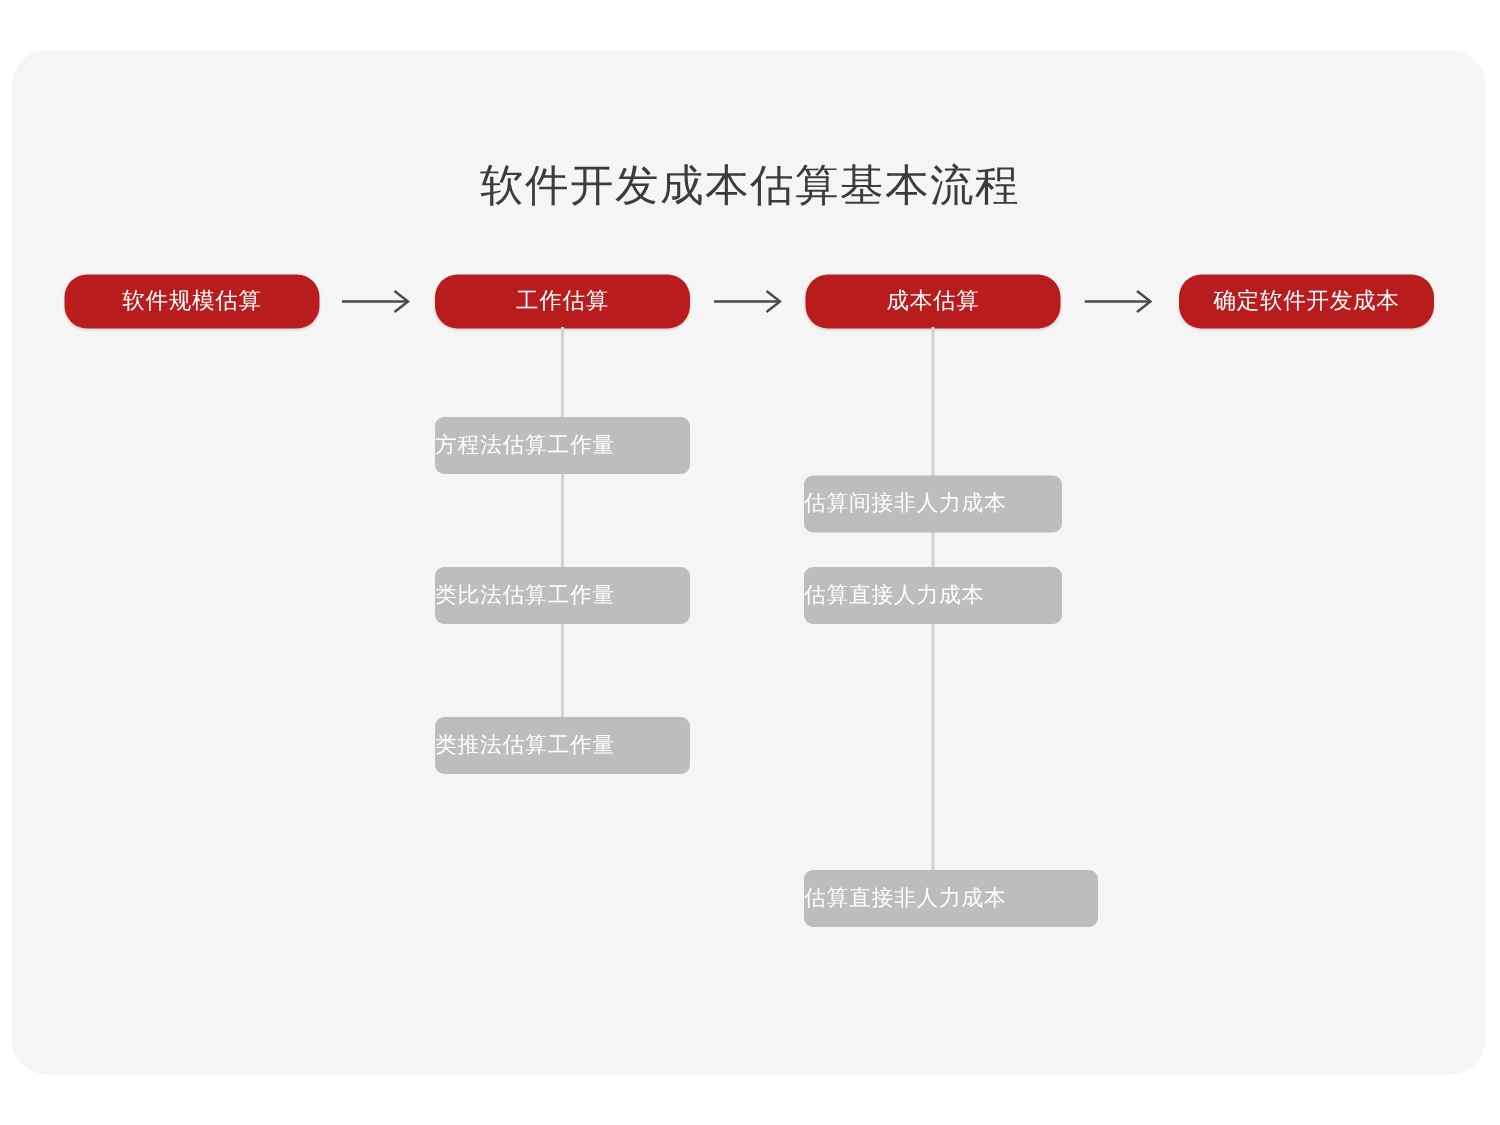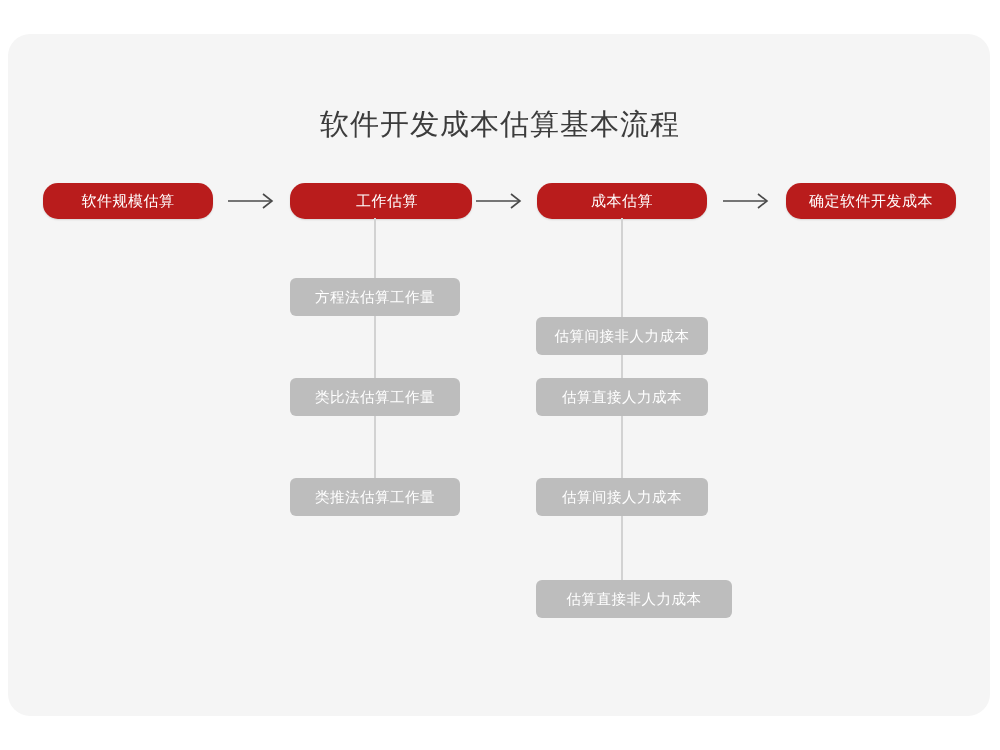--- a/index.html
+++ b/index.html
@@ -62,21 +62,20 @@
 
   
   .sub-box {
     position: absolute;
     height: 38px;
     background: #bdbdbd;
     border-radius: 6px;
     color: #ffffff;
     font-size: 14.5px;
     line-height: 38px;
-    text-align: center;
     letter-spacing: 0.5px;
     white-space: nowrap;
     z-index: 2;
   }
 
   
   .v-line {
     position: absolute;
     width: 2px;
     background: #d2d2d2;
@@ -104,21 +103,21 @@
 
   <div class="stage-box" style="left:43px; top:183px; width:170px;">软件规模估算</div>
 
   <div class="arrow" style="left:228px; top:191px; width:48px;">
     <svg width="48" height="20" viewBox="0 0 48 20">
       <line x1="0" y1="10" x2="43" y2="10" stroke="#4a4a4a" stroke-width="1.6"></line>
       <polyline points="35,3 44,10 35,17" fill="none" stroke="#4a4a4a" stroke-width="1.6"></polyline>
     </svg>
   </div>
 
-  <div class="stage-box" style="left:290px; top:183px; width:170px;padding-left:12px;">工作估算</div>
+  <div class="stage-box" style="left:290px; top:183px; width:170px;">工作估算</div>
 
   <div class="arrow" style="left:476px; top:191px; width:48px;">
     <svg width="48" height="20" viewBox="0 0 48 20">
       <line x1="0" y1="10" x2="43" y2="10" stroke="#4a4a4a" stroke-width="1.6"></line>
       <polyline points="35,3 44,10 35,17" fill="none" stroke="#4a4a4a" stroke-width="1.6"></polyline>
     </svg>
   </div>
 
   <div class="stage-box" style="left:537px; top:183px; width:170px;">成本估算</div>
 
@@ -130,16 +129,15 @@
   </div>
 
   <div class="stage-box" style="left:786px; top:183px; width:170px;">确定软件开发成本</div>
 
   <div class="sub-box" style="left:290px; top:278px; width:170px;">方程法估算工作量</div>
   <div class="sub-box" style="left:290px; top:378px; width:170px;">类比法估算工作量</div>
   <div class="sub-box" style="left:290px; top:478px; width:170px;">类推法估算工作量</div>
 
   <div class="sub-box" style="left:536px; top:278px; width:172px;margin-top:39px;">估算间接非人力成本</div>
   <div class="sub-box" style="left:536px; top:378px; width:172px;">估算直接人力成本</div>
-  <div class="sub-box" style="left:536px; top:478px; width:172px;">估算间接人力成本</div>
   <div class="sub-box" style="left:536px; top:580px; width:196px;">估算直接非人力成本</div>
 
 </div>
 
 </body></html>

